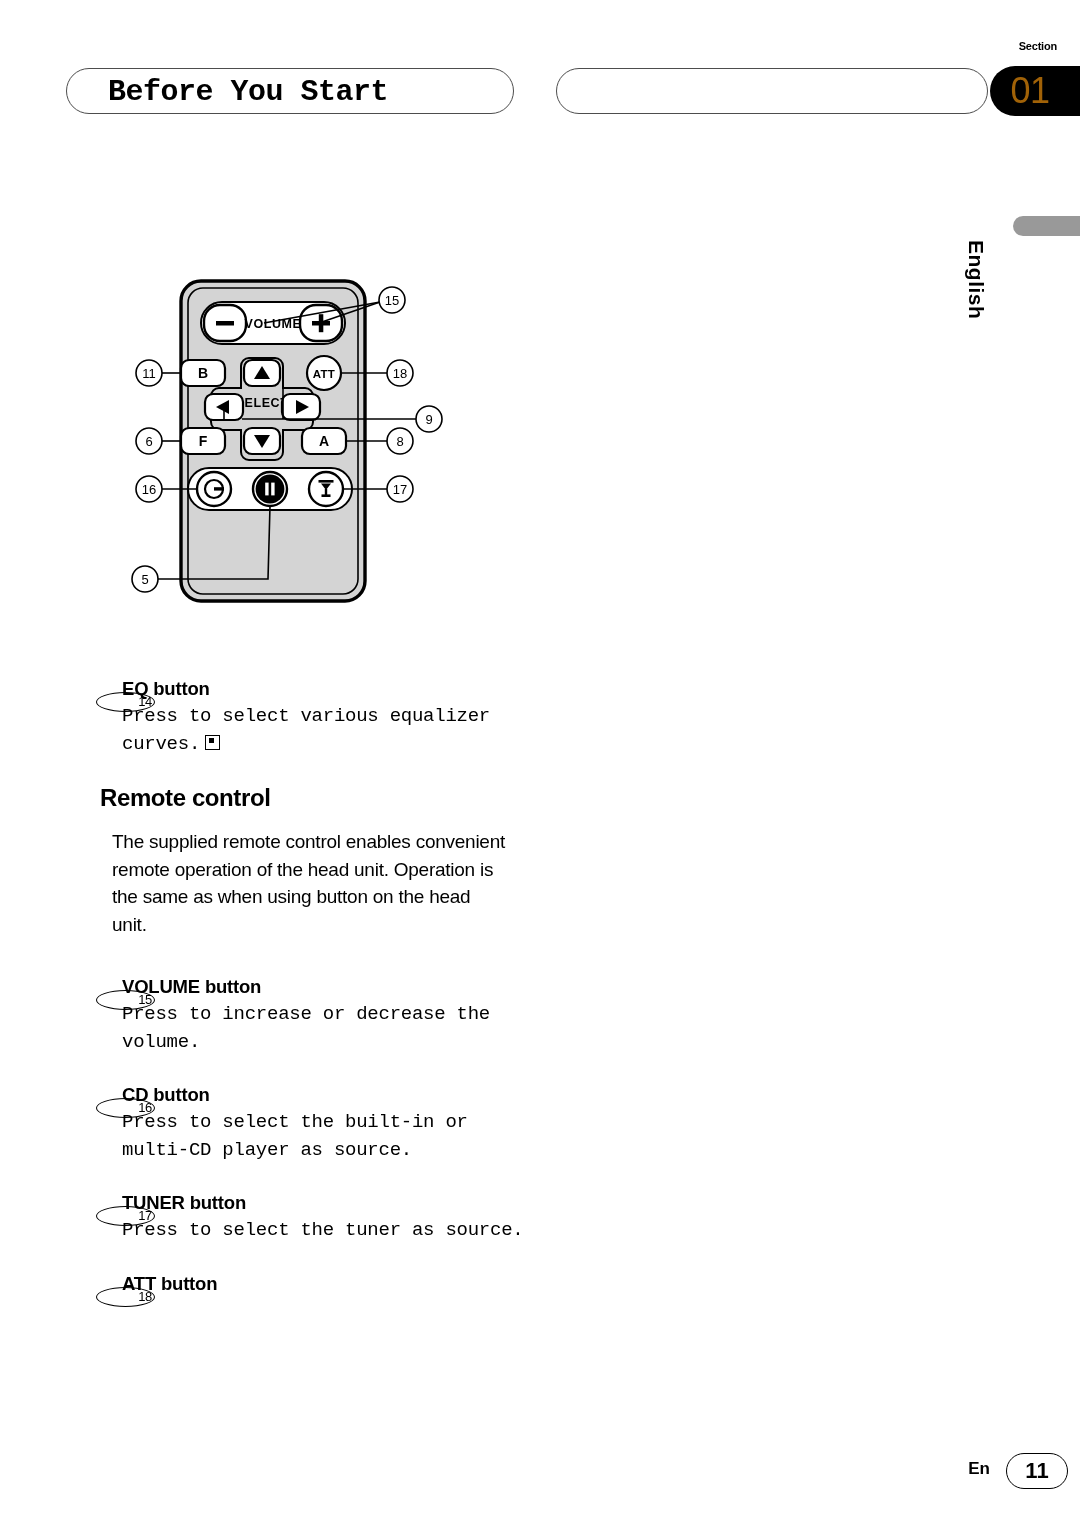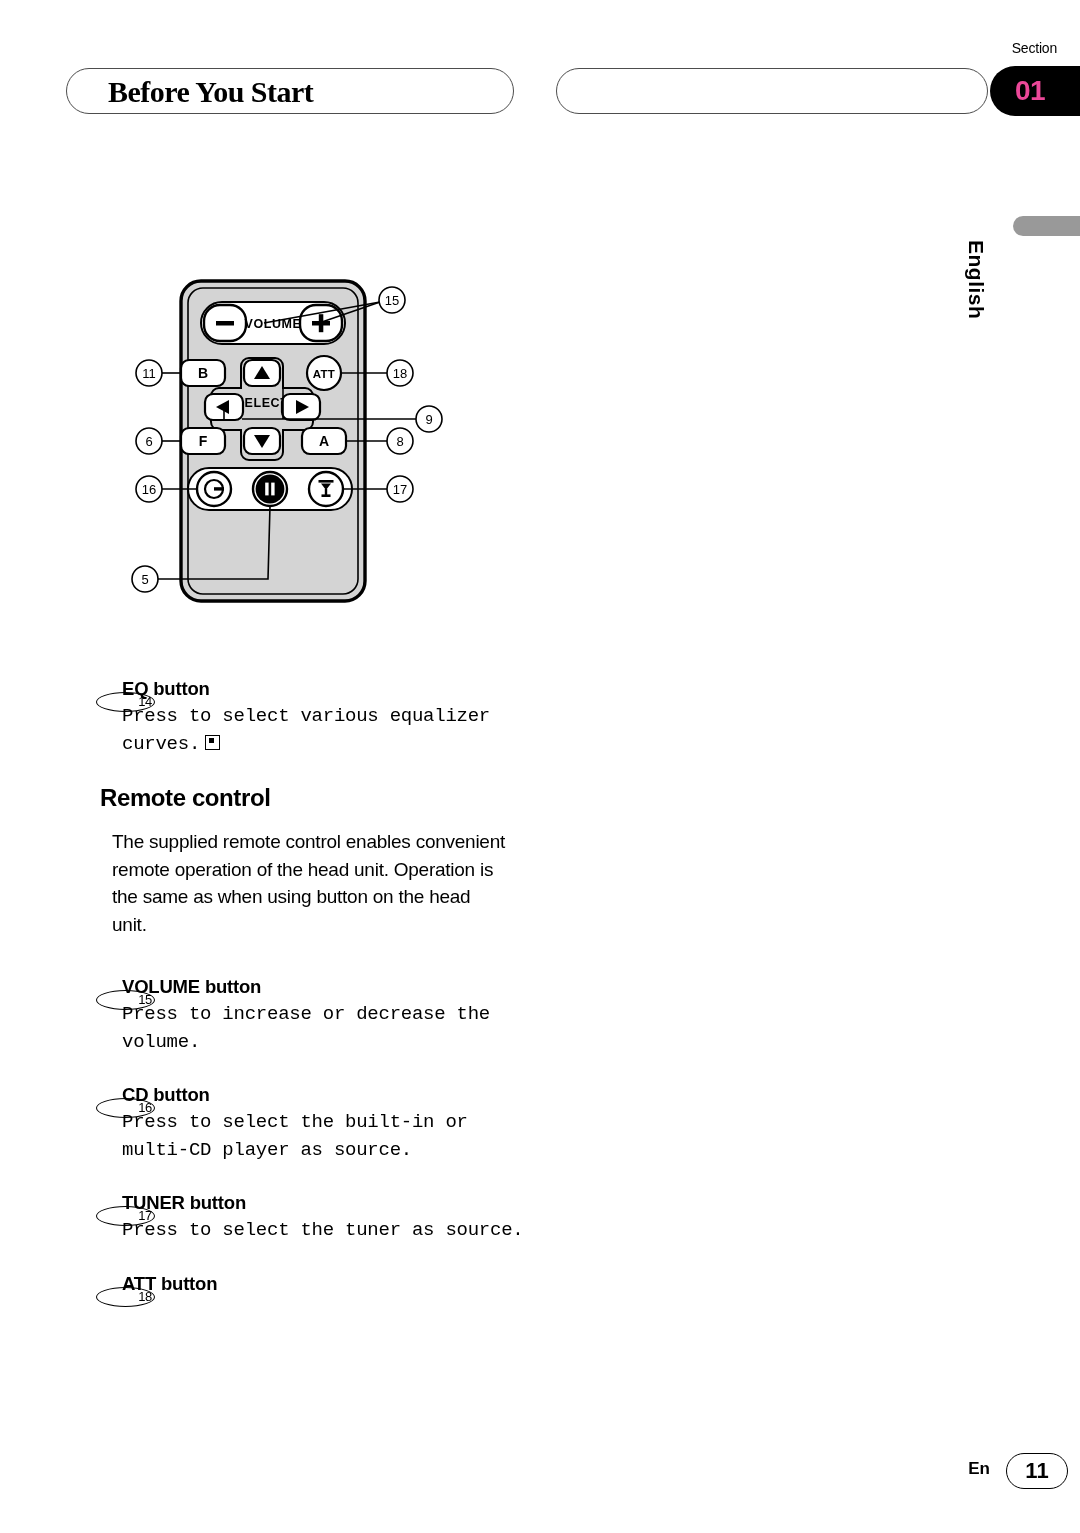--- a/index.html
+++ b/index.html
@@ -6,27 +6,27 @@
   body{width:1080px;height:1533px;position:relative;overflow:hidden;
        font-family:"Liberation Sans","DejaVu Sans",sans-serif;color:#000;}
   .page{position:absolute;inset:0;}
 
   
   .hdr-pill{position:absolute;border:1.6px solid #4d4d4d;border-radius:40px;
             height:46px;box-sizing:border-box;background:#fff;}
   #pill-title{left:66px;top:68px;width:448px;}
   #pill-blank{left:556px;top:68px;width:432px;}
   .hdr-title{position:absolute;left:108px;top:71px;font-size:30px;font-weight:bold;
-             letter-spacing:-0.5px;line-height:42px;font-family:Liberation Serif, serif;}
-  .section-word{position:absolute;right:23px;top:40px;font-size:14px;font-weight:normal;
+             letter-spacing:-0.5px;line-height:42px;font-family:Liberation Mono, monospace;}
+  .section-word{position:absolute;right:23px;top:40px;font-size:11px;font-weight:bold;
                 letter-spacing:-0.2px;}
   .sec-block{position:absolute;left:990px;top:66px;width:90px;height:50px;background:#000;
              border-top-left-radius:25px;border-bottom-left-radius:25px;}
   .sec-num{position:absolute;left:1000px;top:72px;width:60px;text-align:center;
-           color:#ec4899;font-size:28px;font-weight:bold;line-height:38px;letter-spacing:-0.5px;}
+           color:#a16207;font-size:36px;font-weight:normal;line-height:38px;letter-spacing:-0.5px;}
 
   
   .lang-bar{position:absolute;left:1013px;top:216px;width:67px;height:20px;background:#999;
             border-top-left-radius:10px;border-bottom-left-radius:10px;}
   .lang-text{position:absolute;left:988px;top:240px;width:110px;height:26px;
              font-size:21px;font-weight:bold;letter-spacing:0.5px;
              transform:rotate(90deg);transform-origin:left top;white-space:nowrap;}
   svg.fig{position:absolute;left:118px;top:262px;}
 
   

